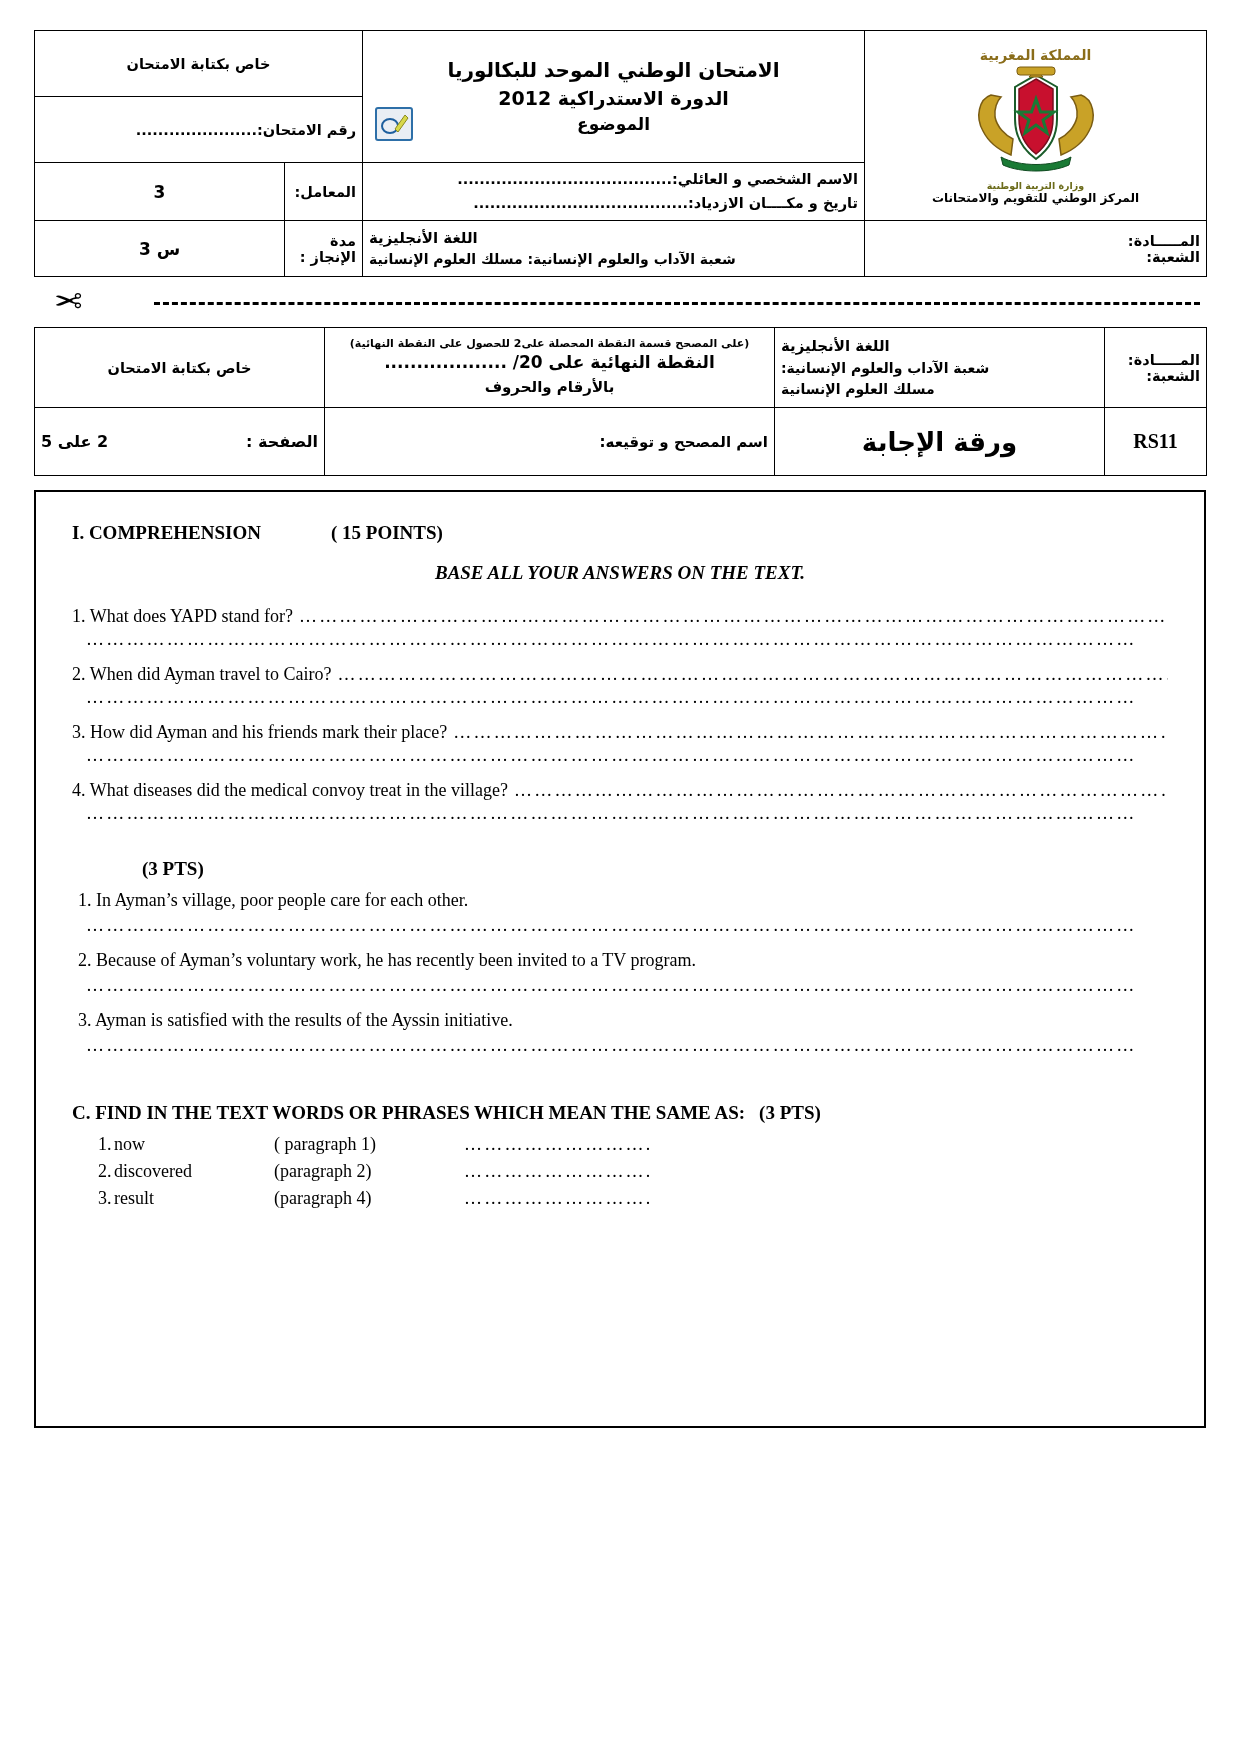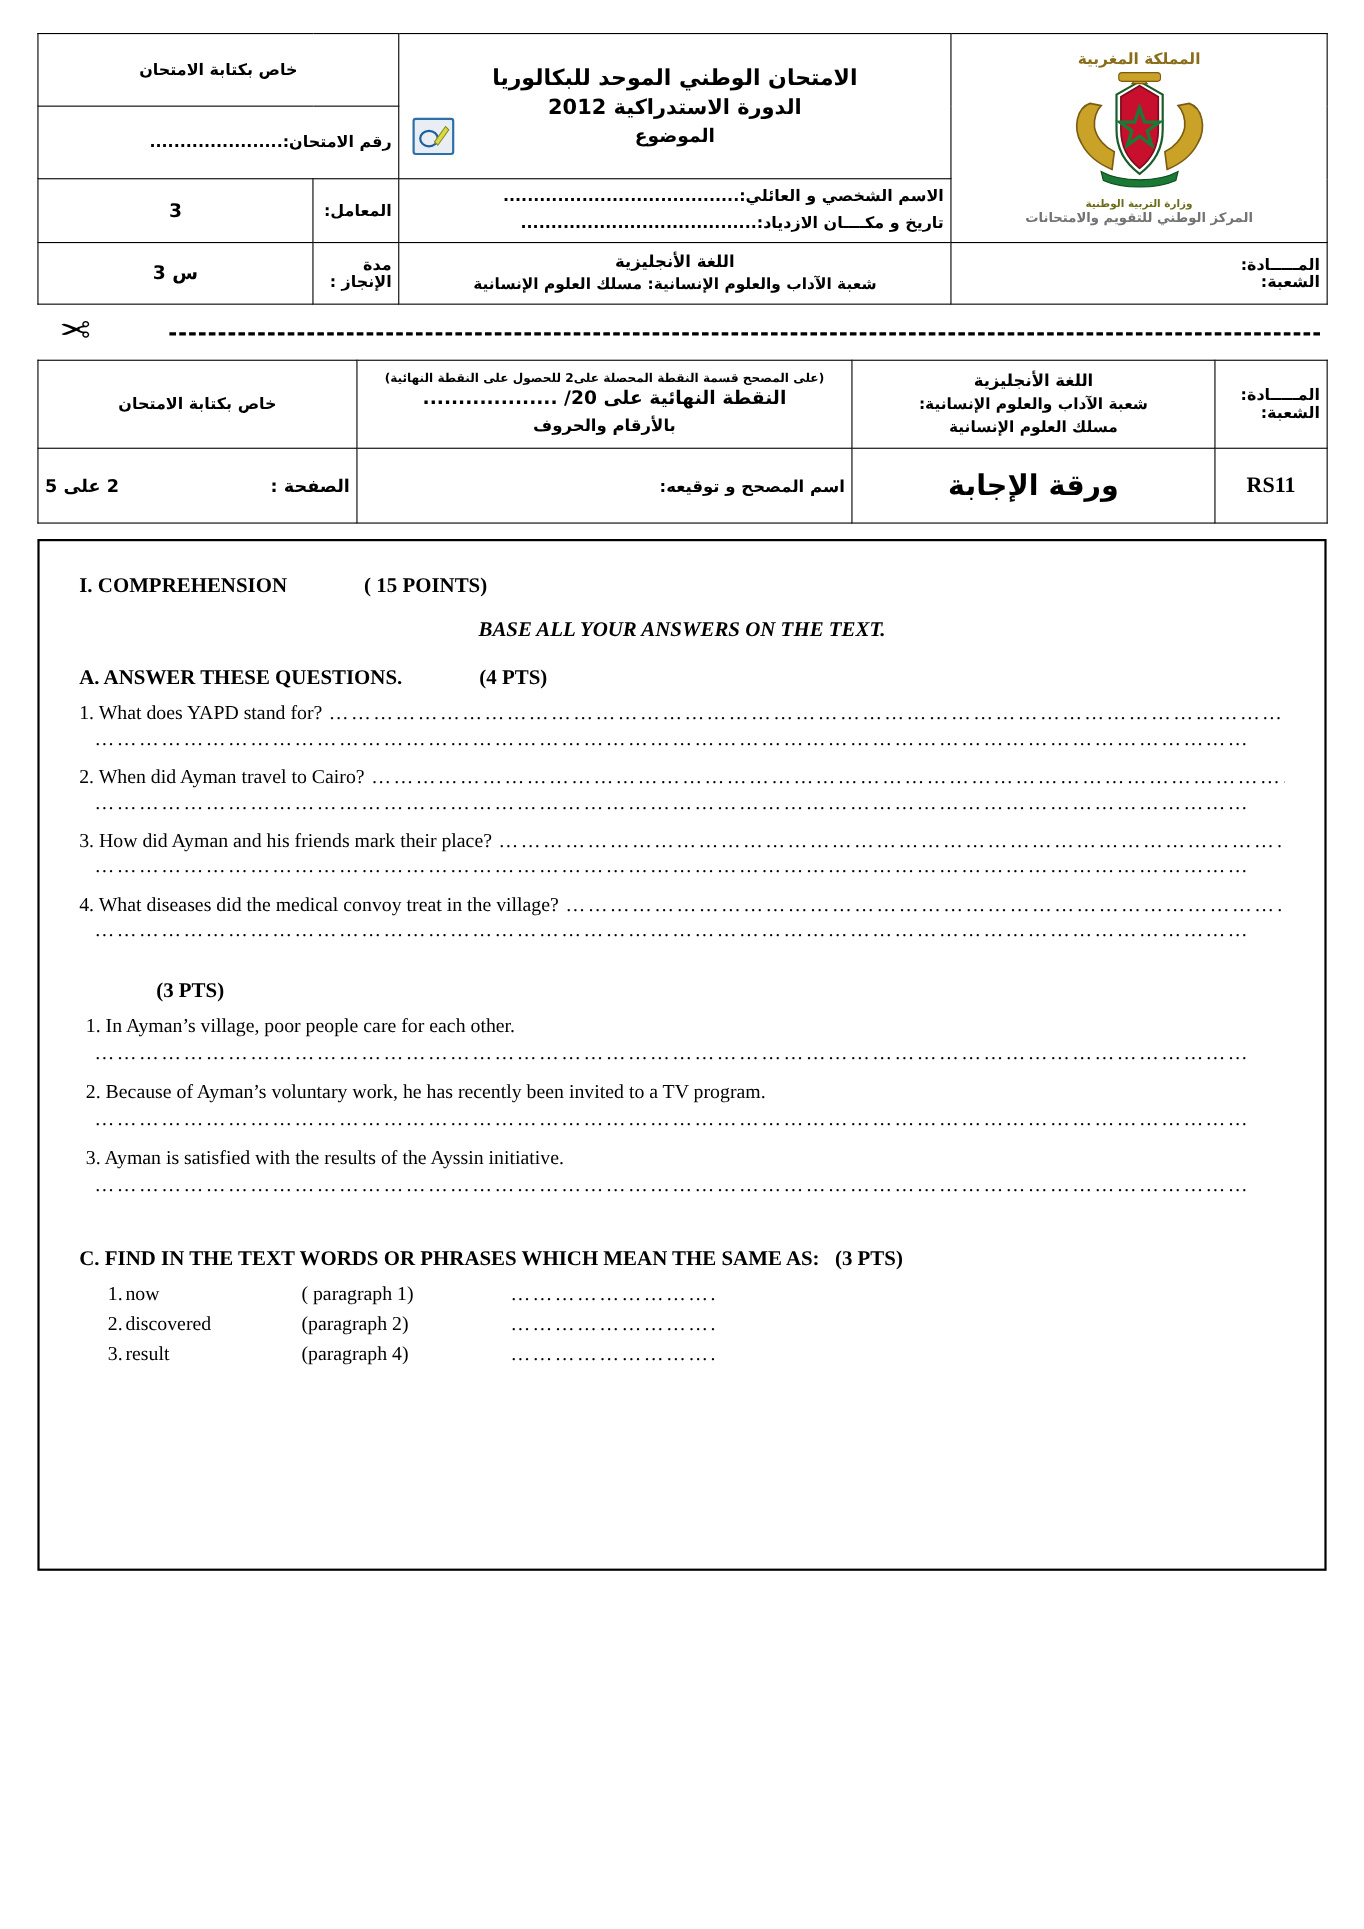--- a/index.html
+++ b/index.html
@@ -74,21 +74,21 @@
     font-size: 9.5px;
     font-weight: bold;
     color: #6b6b1a;
     direction: rtl;
     letter-spacing: .5px;
   }
   .ministry2 {
     font-family: "DejaVu Sans", sans-serif;
     font-size: 12px;
     font-weight: bold;
-    color: #737373;
+    color: #000000;
     direction: rtl;
   }
   .coat { margin: 2px auto 1px auto; }
 
   .label-ar {
     font-family: "DejaVu Sans", sans-serif;
     font-size: 14.5px;
     font-weight: bold;
     direction: rtl;
     text-align: right;
@@ -104,21 +104,21 @@
     font-size: 14.5px;
     font-weight: bold;
     direction: rtl;
     text-align: right;
     line-height: 1.6;
   }
   .subject-ar {
     font-family: "DejaVu Sans", sans-serif;
     font-weight: bold;
     direction: rtl;
-    text-align: center;
+    text-align: left;
     line-height: 1.5;
   }
   .subject-ar .l1 { font-size: 15px; }
   .subject-ar .l2 { font-size: 14px; }
 
   
   .cutline {
     position: relative;
     height: 40px;
     margin: 6px 0 4px 0;
@@ -366,24 +366,20 @@
 
   <div class="body-box">
 
     <div class="row-line">
       <span class="sec-title">I. COMPREHENSION</span>
       <span class="sec-title pts">( 15 POINTS)</span>
     </div>
 
     <div class="base-all">BASE ALL YOUR ANSWERS ON THE TEXT.</div>
 
-    <div class="row-line subsec">
-      <span>A. ANSWER THESE QUESTIONS.</span>
-      <span class="pts">(4 PTS)</span>
-    </div>
 
     <div class="qline">
       <span class="qtext">1. What does YAPD stand for?</span>
       <span class="dotfill">…………………………………………………………………………………………………………………………………………</span>
     </div>
     <div class="fullline">…………………………………………………………………………………………………………………………………………</div>
 
     <div class="qline">
       <span class="qtext">2. When did Ayman travel to Cairo?</span>
       <span class="dotfill">…………………………………………………………………………………………………………………………………………</span>

